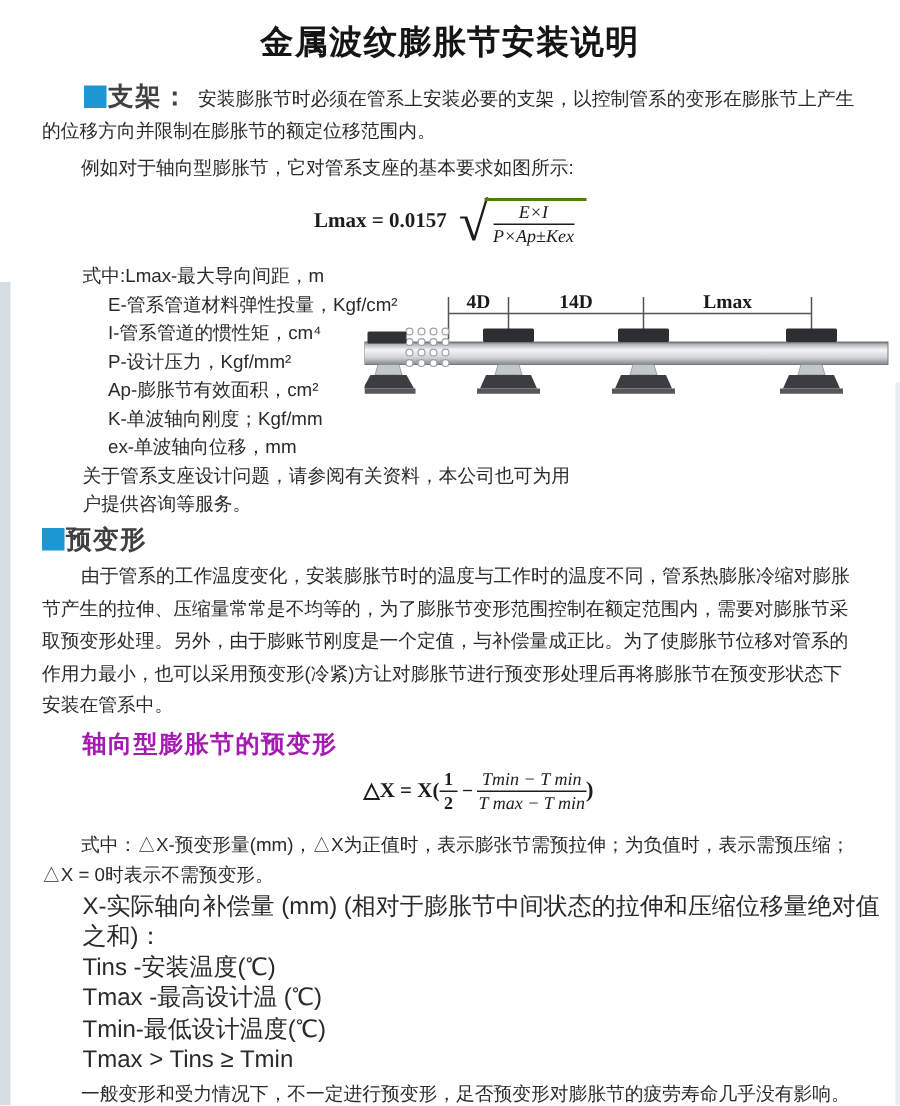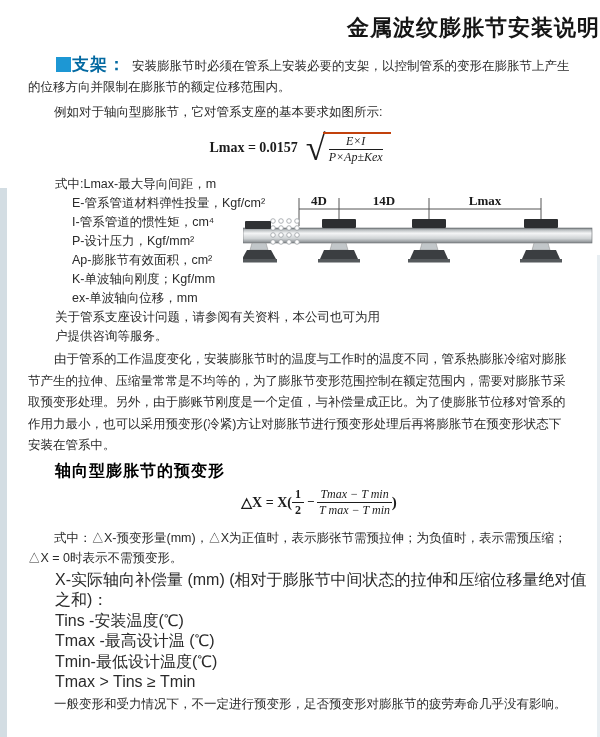--- a/index.html
+++ b/index.html
@@ -9,51 +9,51 @@
     background:#ffffff;
     font-family:"Liberation Sans",sans-serif;
     color:#2a2a2a;
     overflow:hidden;
   }
   .edge-left{position:absolute;left:0;top:188px;bottom:0;width:7px;background:#d3dde3;}
   .edge-right{position:absolute;right:0;top:255px;bottom:0;width:3px;background:#e8eef2;}
 
   .title{
     margin:0;padding-top:13px;
-    text-align:right;
+    text-align:center;
     font-size:22px;font-weight:bold;color:#151515;
     letter-spacing:1px;
   }
 
   .para{font-size:12.5px;line-height:20px;margin:0 28px;}
   .para-first{margin-top:11px;text-indent:28px;line-height:21px;}
   .indent{text-indent:26px;margin-top:4px;}
 
   .sq{
     display:inline-block;width:15px;height:15px;
     background:#1d97d4;vertical-align:-2px;margin-right:1px;
   }
-  .seclabel{color:#0369a1;font-size:17px;font-weight:bold;letter-spacing:1px;margin-right:6px;}
+  .seclabel{color:#404040;font-size:17px;font-weight:bold;letter-spacing:1px;margin-right:6px;}
 
   .sechead{margin:2px 0 0 28px;font-size:17px;}
   .sechead .seclabel{margin-right:0;}
 
   
   .formula{
     text-align:center;
     font-family:"Liberation Serif",serif;
     color:#1c1c1c;font-size:13px;
   }
   .f1{margin-top:10px;height:40px;}
   .f-lhs{font-weight:bold;font-size:14px;vertical-align:middle;}
   .sqrt{display:inline-block;vertical-align:middle;margin-left:8px;white-space:nowrap;}
   .rad{font-size:36px;line-height:30px;vertical-align:middle;display:inline-block;margin-right:-3px;}
   .radicand{
     display:inline-block;vertical-align:middle;
-    border-top:2px solid #c2410c;padding:1px 8px 0 6px;
+    border-top:2px solid #4d7c0f;padding:1px 8px 0 6px;
   }
   .frac{
     display:inline-block;vertical-align:middle;text-align:center;
     font-style:italic;font-size:12px;line-height:13px;
   }
   .frac .num{display:block;border-bottom:1px solid #1c1c1c;padding:0 3px 1px;}
   .frac .den{display:block;padding-top:1px;}
   .frac.upright{font-style:normal;font-weight:bold;}
   .f2{margin-top:6px;height:38px;padding-left:38px;}
   .f2 .paren{font-size:15px;vertical-align:middle;}
@@ -61,21 +61,21 @@
 
   
   .defs{margin:3px 0 0 55px;font-size:12.5px;line-height:19px;width:330px;}
   .defs .ind{padding-left:17px;}
 
   
   .diagram{position:absolute;left:243px;top:192px;}
   .dim-label{font-family:"Liberation Serif",serif;font-size:13px;font-weight:bold;fill:#1a1a1a;}
 
   .subhead{
-    font-size:16px;font-weight:bold;color:#000000;
+    font-size:16px;font-weight:bold;color:#a21caf;
     margin:4px 0 0 55px;letter-spacing:1px;
   }
 
   .axlines{margin:2px 0 0 55px;font-size:16px;line-height:20.5px;}
   .note{margin-top:1px;}
 </style>
 </head>
 <body>
 
 <div class="page">
@@ -168,27 +168,28 @@
     </g>
 
     <g>
       <rect x="281" y="27" width="34" height="9" fill="#2c2e30" rx="1"></rect>
       <path d="M291,51 L305,51 L307,58 L289,58 Z" fill="#c2c7ca" stroke="#888" stroke-width="0.5"></path>
       <path d="M283,58 L313,58 L317,67 L279,67 Z" fill="#3b3e41"></path>
       <rect x="277" y="67" width="42" height="3.5" fill="#55595c"></rect>
     </g>
   </svg>
 
+  <div class="sechead"><span class="sq"></span><span class="seclabel">预变形</span></div>
 
   <div class="para indent" style="line-height:21.5px;margin-top:3px;">由于管系的工作温度变化，安装膨胀节时的温度与工作时的温度不同，管系热膨胀冷缩对膨胀节产生的拉伸、压缩量常常是不均等的，为了膨胀节变形范围控制在额定范围内，需要对膨胀节采取预变形处理。另外，由于膨账节刚度是一个定值，与补偿量成正比。为了使膨胀节位移对管系的作用力最小，也可以采用预变形(冷紧)方让对膨胀节进行预变形处理后再将膨胀节在预变形状态下安装在管系中。</div>
 
   <div class="subhead">轴向型膨胀节的预变形</div>
 
   <div class="formula f2">
-    <span class="f-lhs">△X = X(</span><span class="frac upright"><span class="num">1</span><span class="den">2</span></span><span class="f-op">−</span><span class="frac"><span class="num">Tmax − T min</span><span class="den">T max − T min</span></span><span class="f-lhs paren">)</span>
+    <span class="f-lhs">△X = X(</span><span class="frac upright"><span class="num">1</span><span class="den">2</span></span><span class="f-op">−</span><span class="frac"><span class="num">Tmin − T min</span><span class="den">T max − T min</span></span><span class="f-lhs paren">)</span>
   </div>
 
   <div class="para indent" style="margin-top:2px;">式中：△X-预变形量(mm)，△X为正值时，表示膨张节需预拉伸；为负值时，表示需预压缩；△X = 0时表示不需预变形。</div>
 
   <div class="axlines">
     <div>X-实际轴向补偿量 (mm) (相对于膨胀节中间状态的拉伸和压缩位移量绝对值之和)：</div>
     <div>Tins -安装温度(℃)</div>
     <div>Tmax -最高设计温 (℃)</div>
     <div>Tmin-最低设计温度(℃)</div>
     <div>Tmax &gt; Tins ≥ Tmin</div>

